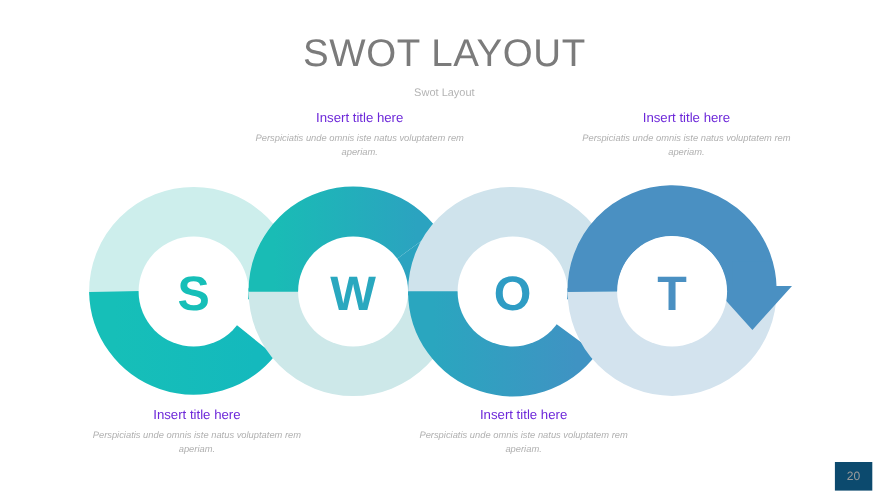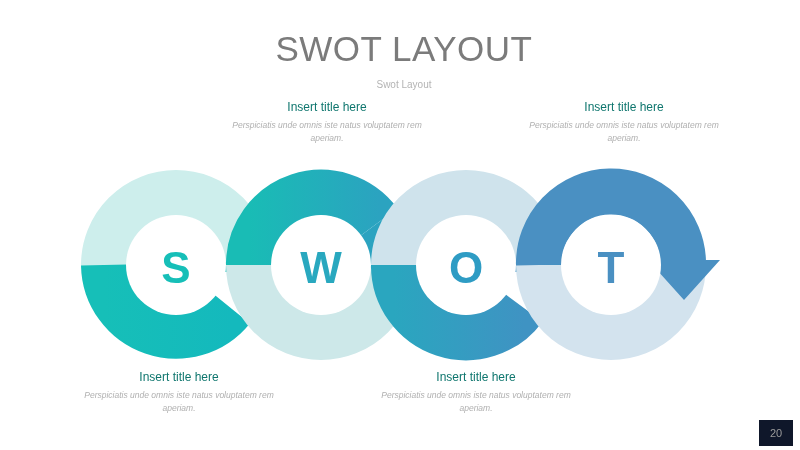--- a/index.html
+++ b/index.html
@@ -48,21 +48,21 @@
   }
 
   
   .callout {
     position: absolute;
     width: 190px;
     text-align: center;
   }
   .callout-title {
     font-size: 12px;
-    color: #0f766e;
+    color: #6d28d9;
     line-height: 17px;
     margin-bottom: 3px;
     text-align: center;
   }
   .callout-body {
     font-size: 8.5px;
     color: #b0b0b0;
     line-height: 13px;
     font-style: italic;
   }
@@ -90,21 +90,21 @@
     dominant-baseline: central;
   }
 
   
   .page-badge {
     position: absolute;
     left: 755px;
     top: 420px;
     width: 34px;
     height: 26px;
-    background: #0f172a;
+    background: #0c4a6e;
     color: #9b9b9b;
     font-size: 11px;
     display: flex;
     align-items: center;
     justify-content: center;
   }
 </style>
 </head>
 <body>
 

